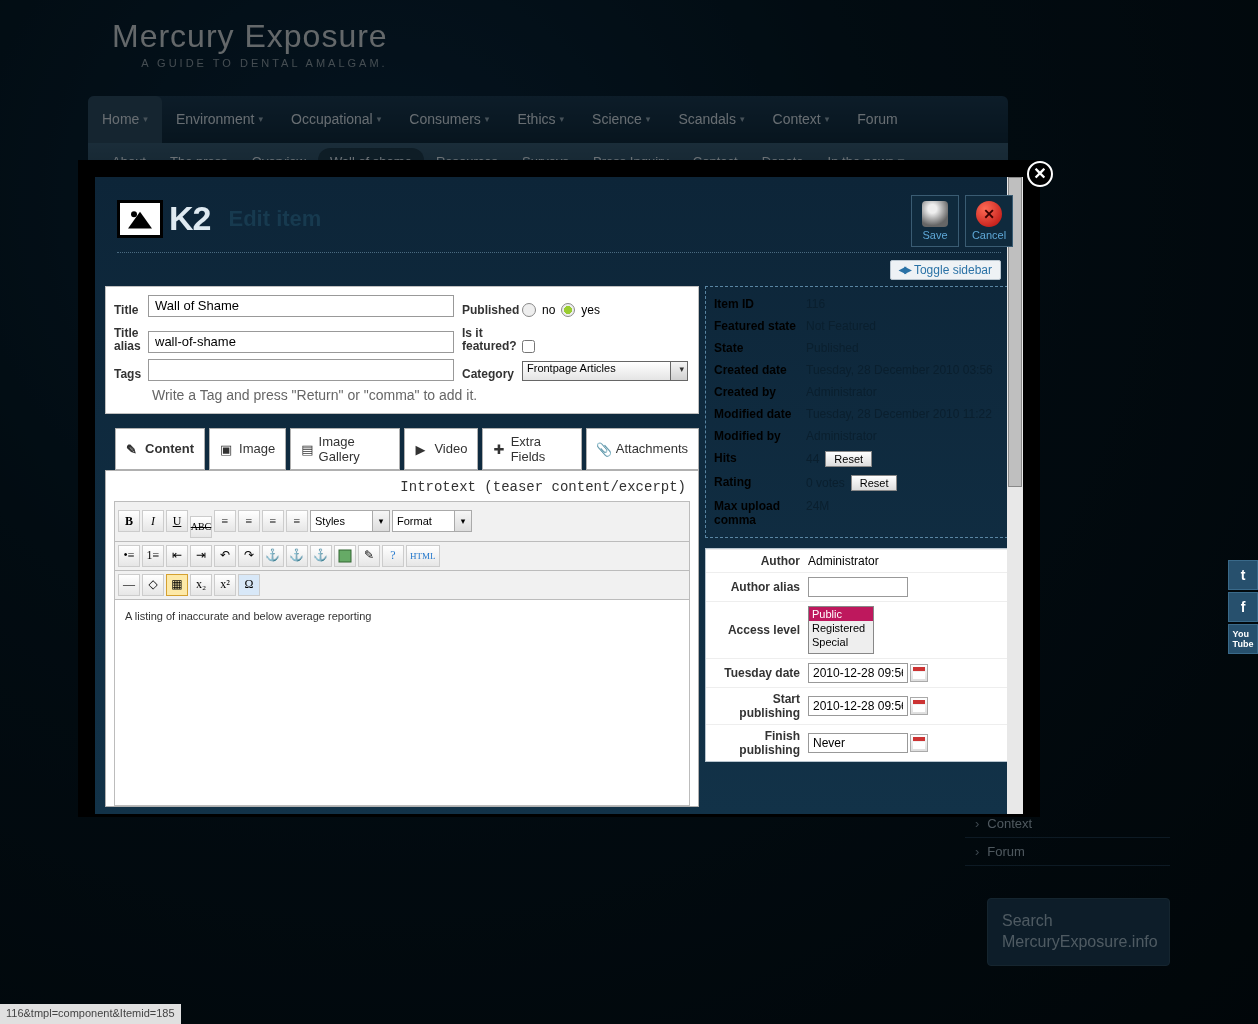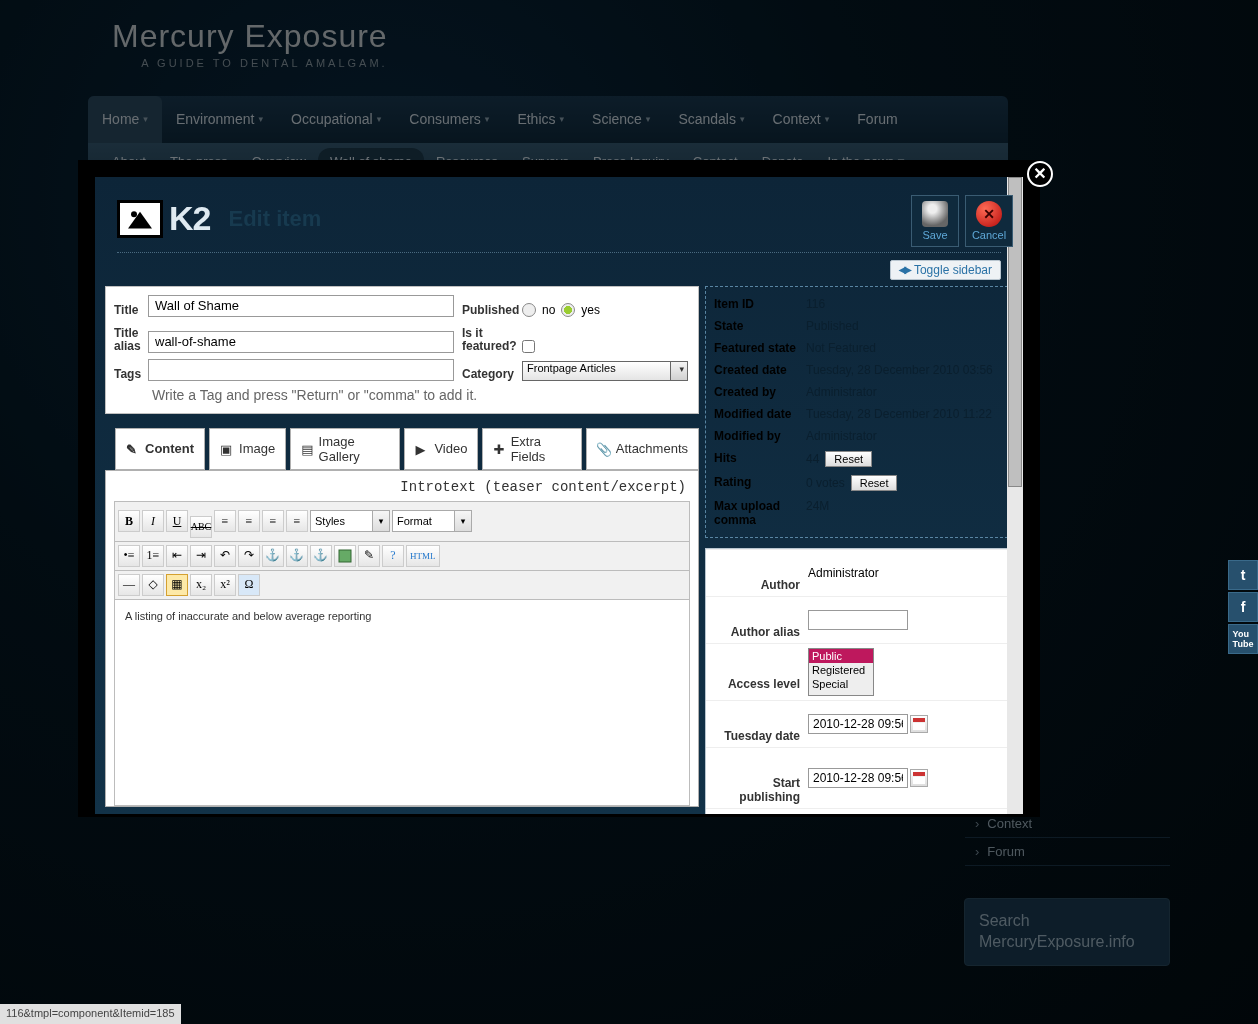--- a/index.html
+++ b/index.html
@@ -16,21 +16,21 @@
 .topnav .item.active { background:#2b4a60; border-radius:6px 6px 0 0; height:47px; }
 .topnav .caret { font-size:9px; color:#8fa5b3; }
 
 .subnav { position:absolute; left:88px; top:143px; width:920px; height:36px; background:linear-gradient(to bottom,#355a73,#284a5f); display:flex; align-items:center; padding:0 12px; gap:0; }
 .subnav .sitem { color:#d4e0e9; font-size:13px; padding:6px 12px; cursor:pointer; }
 .subnav .sitem.active { background:#1d3a4d; border-radius:12px; }
 
 .sidebar-right { position:absolute; right:88px; top:810px; width:205px; }
 .sidebar-right .srow { color:#9db0bd; font-size:13px; padding:6px 10px; border-bottom:1px solid #1a3548; }
 .sidebar-right .srow::before { content:"›"; margin-right:8px; color:#7a909e; }
-.searchbox { position:absolute; right:88px; top:898px; width:206px; background:#1a3a52; border:1px solid #2a4a5f; border-radius:4px; padding:12px 14px; }
+.searchbox { position:absolute; right:88px; top:898px; width:183px; background:#1a3a52; border:1px solid #2a4a5f; border-radius:4px; padding:12px 14px; }
 .searchbox .stitle { color:#9db5c4; font-size:16px; line-height:1.3; }
 
 .overlay-dim { position:absolute; inset:0; background:rgba(0,0,0,0.5); }
 
 
 .modal { position:absolute; left:78px; top:160px; width:962px; height:657px; background:#000; border:3px solid #000; }
 .modal-close { position:absolute; right:-16px; top:-2px; width:26px; height:26px; border-radius:50%; background:#000; border:2px solid #fff; color:#fff; font-size:16px; line-height:22px; text-align:center; cursor:pointer; font-weight:bold; }
 .modal-inner { position:absolute; inset:14px 14px 0 14px; overflow:hidden; background:linear-gradient(to bottom,#0d2538 0%, #123248 100%); }
 .modal-scroll { position:absolute; right:0; top:0; width:16px; height:100%; background:#e8e8e8; }
 .modal-scroll .thumb { position:absolute; left:1px; top:0; width:14px; height:310px; background:#bfbfbf; border:1px solid #888; }
@@ -93,21 +93,21 @@
 .tsel::after { content:"▾"; position:absolute; right:0; top:0; width:16px; height:20px; border-left:1px solid #aaa; text-align:center; line-height:20px; font-size:9px; background:linear-gradient(#f6f6f6,#ddd);}
 .tbtn svg { width:14px; height:14px; }
 .toolbar-row2 { border:1px solid #bcbcbc; border-top:none; background:#f1f1f1; padding:3px; display:flex; gap:2px; align-items:center;}
 .tbtn.sel { background:#fde9a8; border-color:#d4a030;}
 .editor-content { border:1px solid #bcbcbc; border-top:none; min-height:206px; padding:10px; font-family:Verdana,sans-serif; font-size:11px; color:#333; }
 
 .detailsbox { background:#fff; border:1px solid #b8c5cf; margin-top:10px; }
 .detailsbox .dhead { background:linear-gradient(#f6f6f6,#e4e4e4); border-bottom:1px solid #ccc; padding:4px 8px; font-size:12px; font-weight:bold; color:#333; display:flex; align-items:center; gap:4px;}
 .detailsbox .dhead::before { content:"▾"; color:#4a8a3a; font-size:10px;}
 .drow { display:flex; align-items:center; padding:4px 6px; border-top:1px solid #eee; font-size:12px;}
-.drow .dl { width:96px; text-align:right; padding-right:8px; font-weight:bold; color:#333;margin-top:24px;}
+.drow .dl { width:96px; text-align:right; padding-right:8px; font-weight:bold; color:#333;}
 .drow .dv { flex:1; }
 .drow input[type=text] { width:100px; height:20px; border:1px solid #999; padding:0 4px; font-size:12px;}
 .levelsel { width:66px; height:48px; border:1px solid #888; background:#eee; font-size:11px; overflow:hidden; }
 .levelsel .opt { padding:1px 3px; }
 .levelsel .opt.selected { background:#be185d; color:#fff;}
 .calbtn { width:18px; height:18px; border:1px solid #aaa; background:linear-gradient(#fff,#ddd); display:inline-block; vertical-align:middle; margin-left:2px; position:relative; cursor:pointer;}
 .calbtn::before{content:""; position:absolute; top:2px; left:2px; right:2px; height:4px; background:#c33;}
 .calbtn::after{content:""; position:absolute; bottom:2px; left:2px; right:2px; top:7px; background:#fff;}
 
 .social { position:absolute; right:0; top:560px; display:flex; flex-direction:column; gap:2px; z-index:50;}
@@ -324,26 +324,26 @@
         </div>
       </div>
 
       <div class="rightcol">
         <div class="infobox">
           <div class="irow">
               <div class="ilabel">Item ID</div>
               <div class="ival">116</div>
             </div>
           <div class="irow">
+              <div class="ilabel">Featured state</div>
+              <div class="ival">Not Featured</div>
+            </div>
+          <div class="irow">
               <div class="ilabel">State</div>
               <div class="ival">Published</div>
-            </div>
-          <div class="irow">
-              <div class="ilabel">Featured state</div>
-              <div class="ival">Not Featured</div>
             </div>
           <div class="irow">
               <div class="ilabel">Created date</div>
               <div class="ival">Tuesday, 28 December 2010 03:56</div>
             </div>
           <div class="irow">
               <div class="ilabel">Created by</div>
               <div class="ival">Administrator</div>
             </div>
           <div class="irow">

